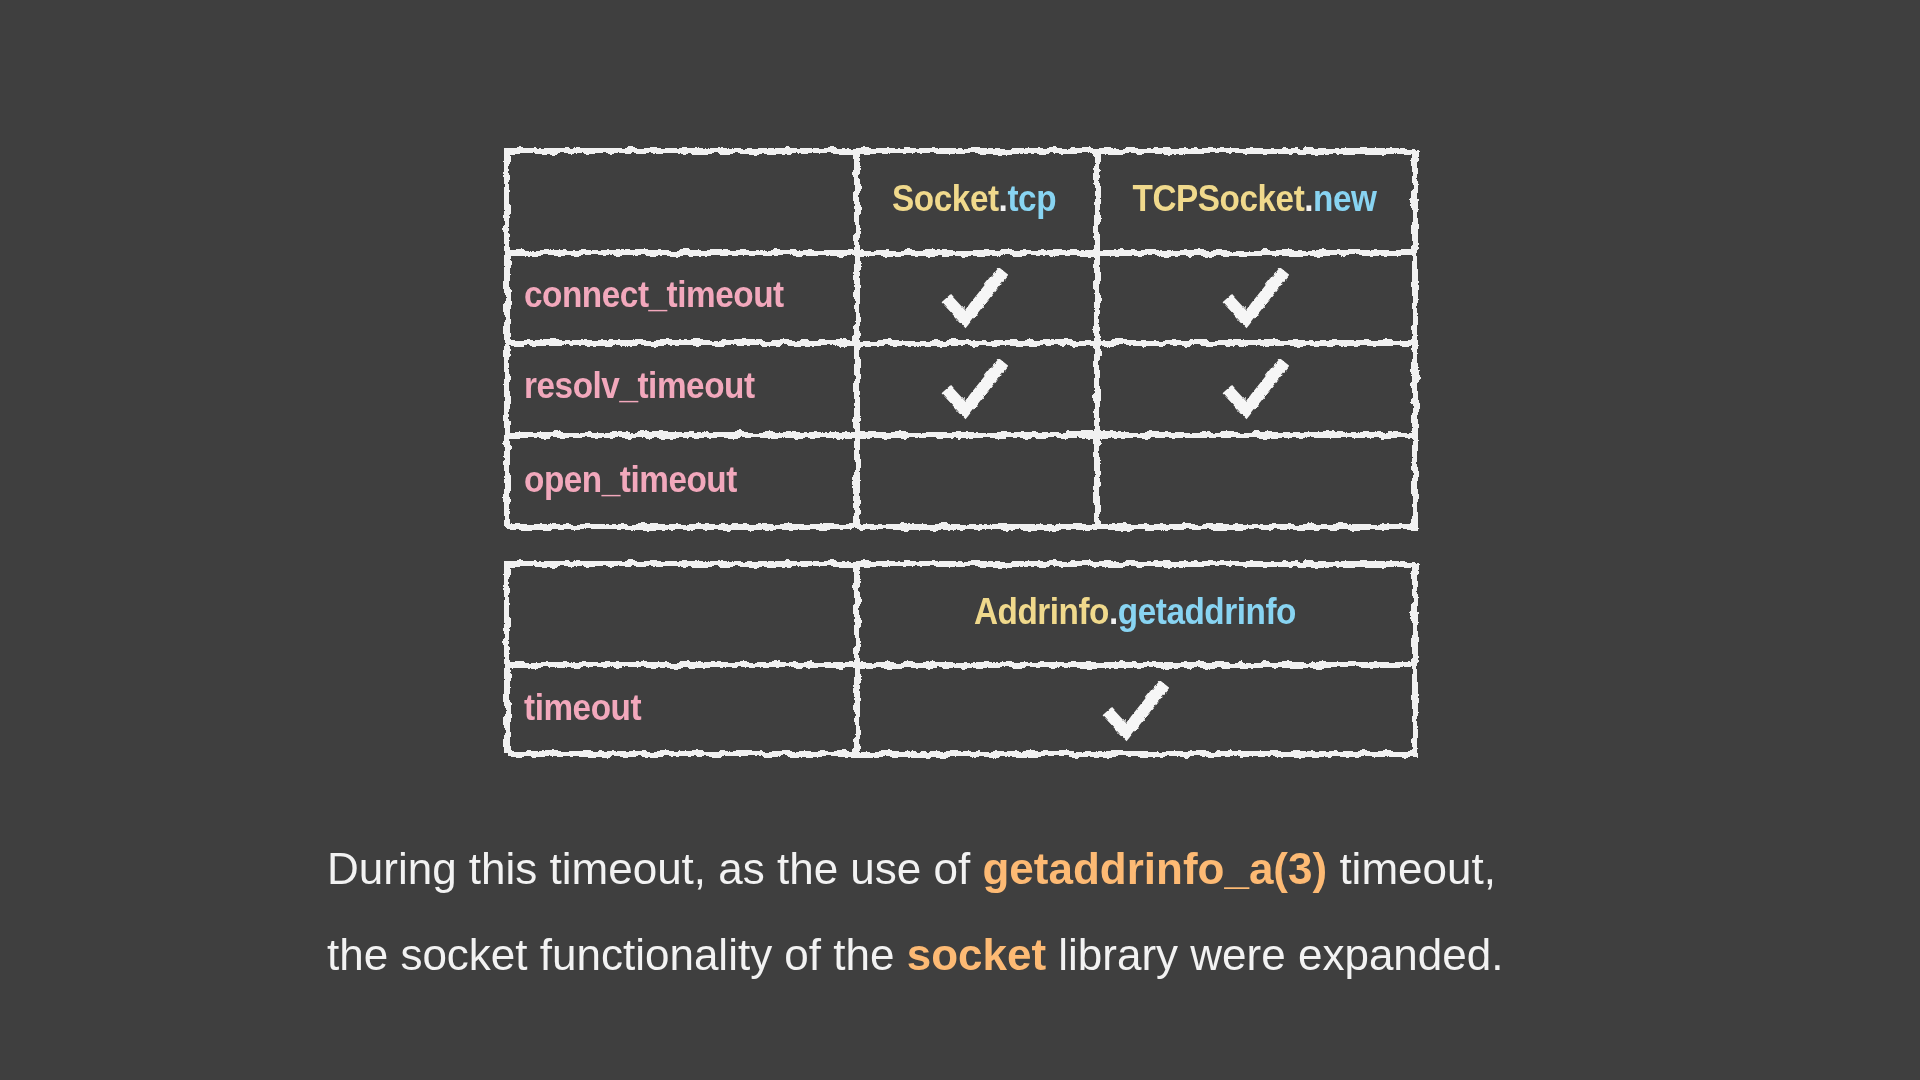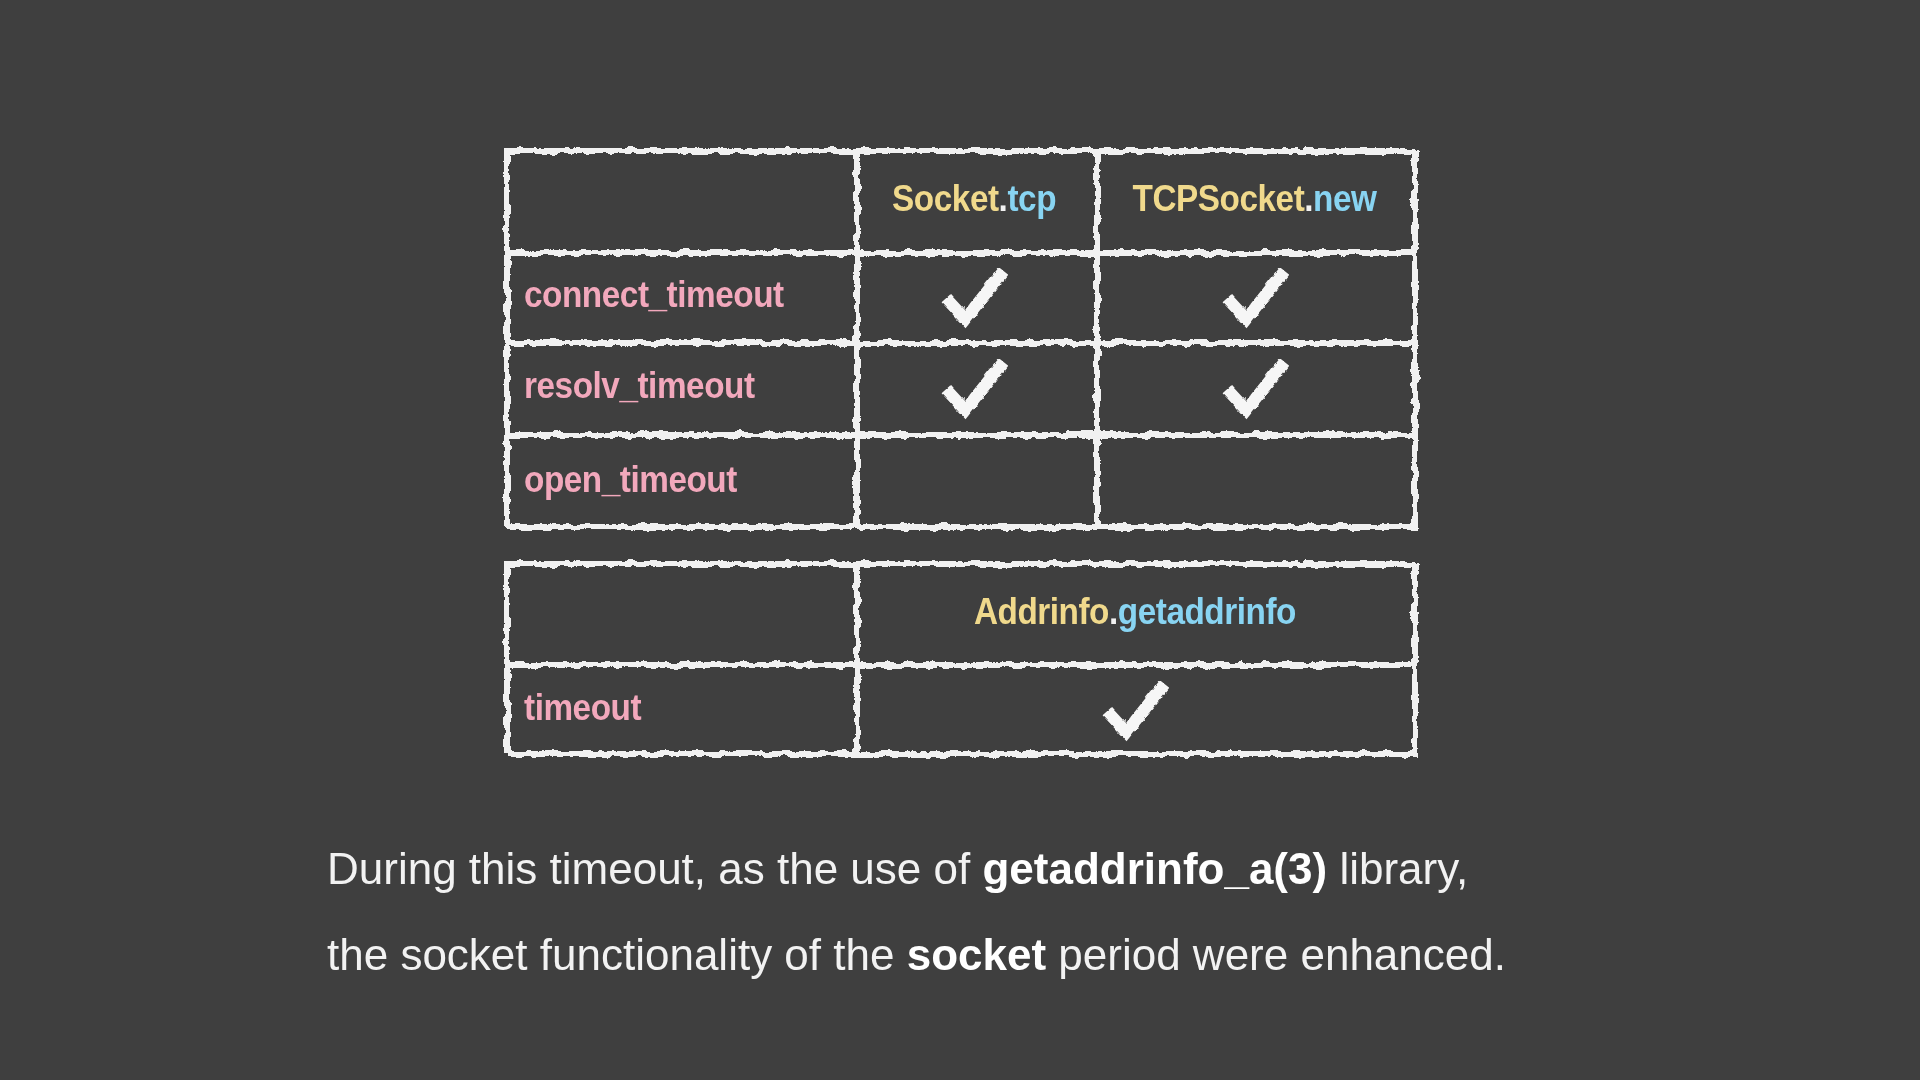--- a/index.html
+++ b/index.html
@@ -72,21 +72,21 @@
   .caption {
     position: absolute;
     left: 327px; top: 826px;
     color: #f2f2f2;
     font-size: 44px;
     line-height: 86px;
     letter-spacing: 0px;
     white-space: nowrap;
   }
   .caption .hl {
-    color: #ffffff;
+    color: #fdba74;
     font-weight: bold;
   }
 </style>
 </head>
 <body>
 
 <svg width="0" height="0" style="position:absolute" aria-hidden="true">
   <defs>
     <filter id="chalk" x="-5%" y="-5%" width="110%" height="110%">
       <feTurbulence type="fractalNoise" baseFrequency="0.09" numOctaves="4" seed="7" result="n"></feTurbulence>
@@ -184,17 +184,17 @@
       <div>
         
       </div>
       <div>
         
       </div>
     </div>
   </div>
 
   <div class="caption">
-    <div><span>During this timeout, as the use of </span><span class="hl">getaddrinfo_a(3)</span><span> library,</span></div>
-    <div><span>the socket functionality of the </span><span class="hl">socket</span><span> period were enhanced.</span></div>
+    <div><span>During this timeout, as the use of </span><span class="hl">getaddrinfo_a(3)</span><span> timeout,</span></div>
+    <div><span>the socket functionality of the </span><span class="hl">socket</span><span> library were expanded.</span></div>
   </div>
 
 </div>
 
 </body></html>

